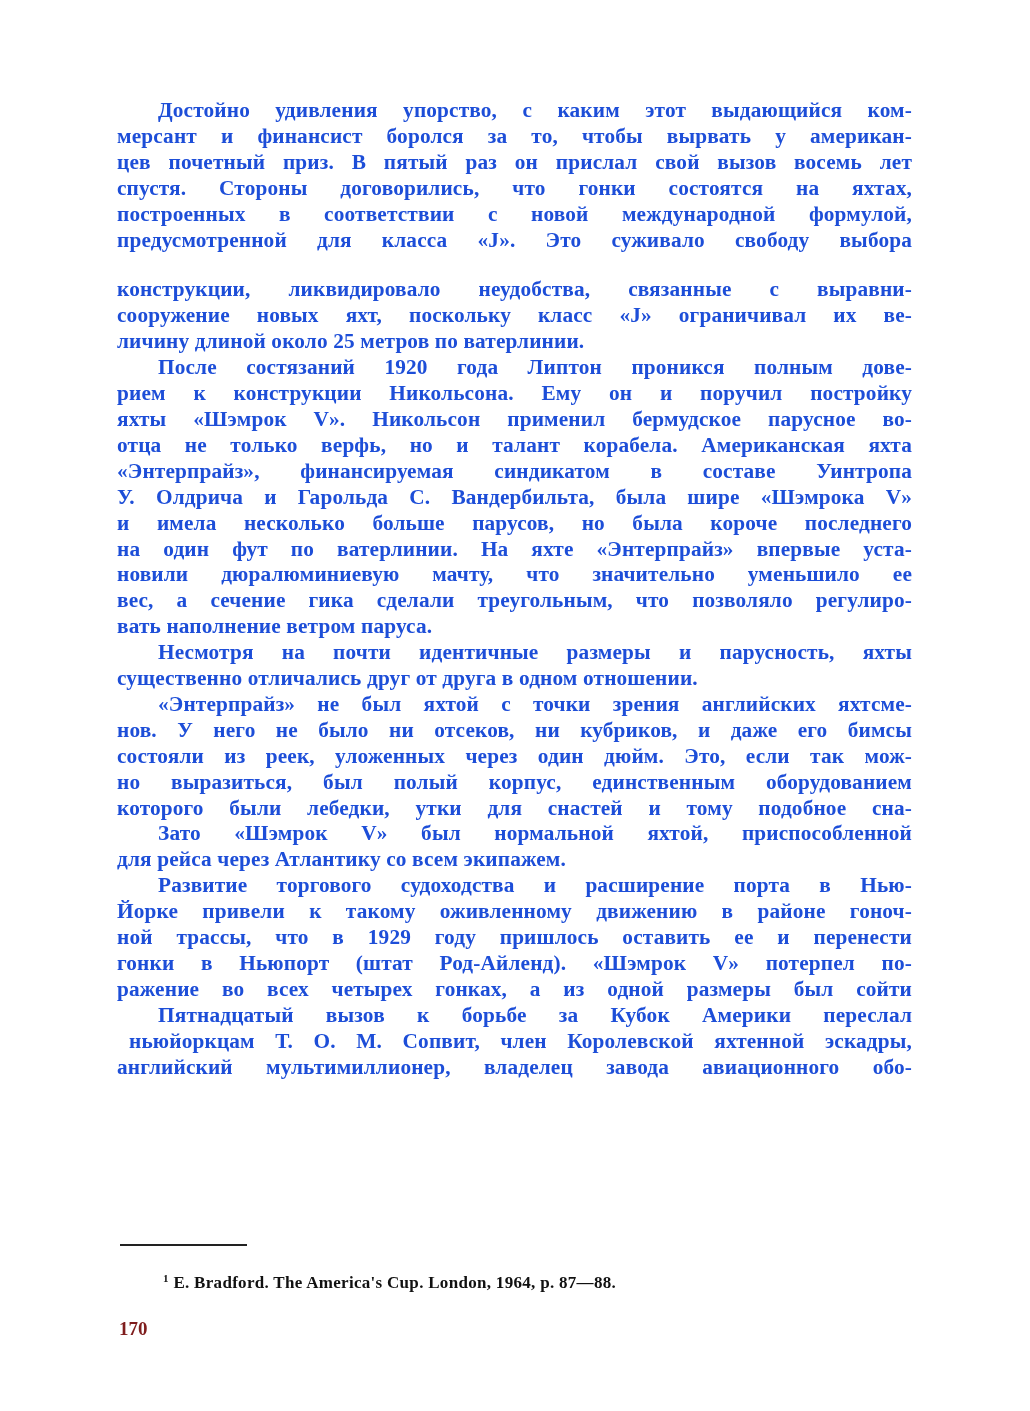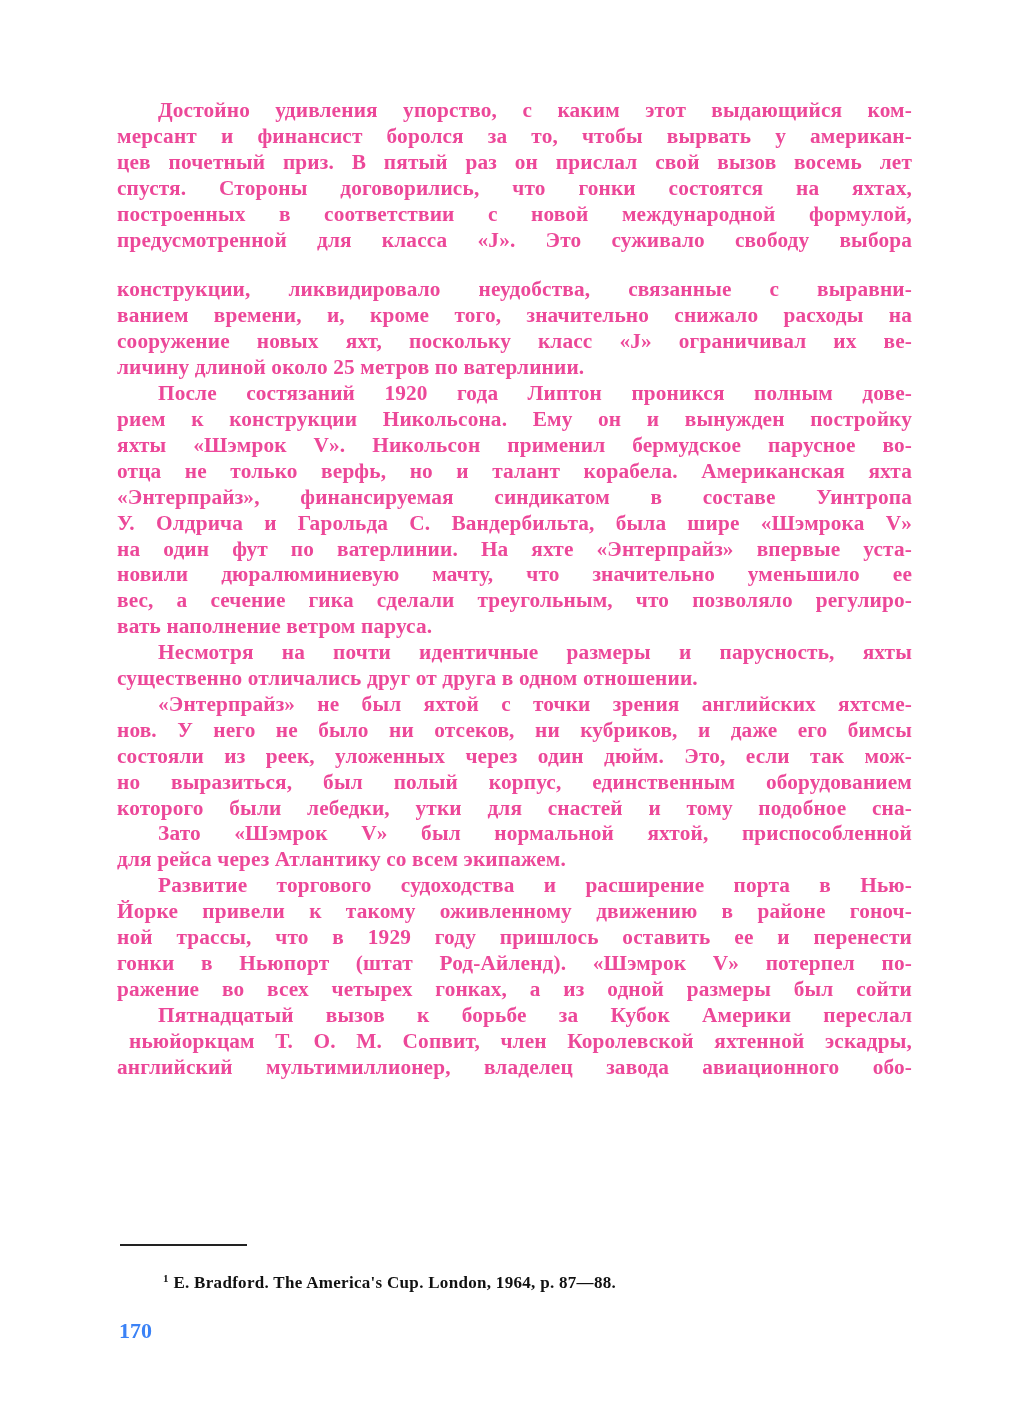--- a/index.html
+++ b/index.html
@@ -1,20 +1,20 @@
 <!DOCTYPE html>
 <html><head>
 <meta charset="utf-8">
 <style>
   html, body { margin: 0; padding: 0; background: #ffffff; }
   body { width: 1030px; height: 1411px; position: relative; overflow: hidden; }
   .page {
     position: absolute; left: 117px; top: 98px; width: 795px;
     font-family: "Liberation Serif", "DejaVu Serif", serif;
-    color: #ec4899;
+    color: #1d4ed8;
     font-size: 21.3px;
     line-height: 25.9px;
     font-weight: bold;
     letter-spacing: 0.15px;
   }
   .para { margin: 0; text-align: justify; text-align-last: justify; }
   .line { display: block; text-align: justify; text-align-last: justify; white-space: nowrap; }
   .line.indent { padding-left: 41px; }
   .line.end { text-align-last: left; }
   .line.end span { }
@@ -24,48 +24,48 @@
   }
   .footnote {
     position: absolute; left: 163px; top: 1273px;
     font-family: "Liberation Serif", "DejaVu Serif", serif;
     font-size: 17px; color: #111; font-weight: bold; letter-spacing: 0.3px;
   }
   .footnote sup { font-size: 11px; vertical-align: 6px; }
   .page-num {
     position: absolute; left: 119px; top: 1318px;
     font-family: "Liberation Serif", "DejaVu Serif", serif;
-    font-size: 22px; color: #3b82f6; font-weight: bold;
+    font-size: 19px; color: #7f1d1d; font-weight: bold;
   }
 </style>
 </head>
 <body>
 
 <div class="page">
 
   <div class="para">
     <span class="line indent" style="display: block;"><span style="white-space: nowrap;">Достойно удивления упорство, с каким этот выдающийся ком-</span></span>
     <span class="line" style="display: block;"><span style="white-space: nowrap;">мерсант и финансист боролся за то, чтобы вырвать у американ-</span></span>
     <span class="line" style="display: block;"><span style="white-space: nowrap;">цев почетный приз. В пятый раз он прислал свой вызов восемь лет</span></span>
     <span class="line" style="display: block;"><span style="white-space: nowrap;">спустя. Стороны договорились, что гонки состоятся на яхтах,</span></span>
     <span class="line" style="display: block;"><span style="white-space: nowrap;">построенных в соответствии с новой международной формулой,</span></span>
     <span class="line" style="display: block;"><span style="white-space: nowrap;">предусмотренной для класса «J». Это суживало свободу выбора</span></span>
     <span class="line" style="display: block; margin-top: 24px;"><span style="white-space: nowrap;">конструкции, ликвидировало неудобства, связанные с выравни-</span></span>
-    <span class="line" style="display: block;"><span style="white-space: nowrap;">ванием времени, и, кроме того, значительно снижало расходы на</span></span>
     <span class="line" style="display: block;"><span style="white-space: nowrap;">сооружение новых яхт, поскольку класс «J» ограничивал их ве-</span></span>
     <span class="line end">личину длиной около 25 метров по ватерлинии.</span>
   </div>
 
   <div class="para">
     <span class="line indent" style="display: block;"><span style="white-space: nowrap;">После состязаний 1920 года Липтон проникся полным дове-</span></span>
-    <span class="line" style="display: block;"><span style="white-space: nowrap;">рием к конструкции Никольсона. Ему он и вынужден постройку</span></span>
+    <span class="line" style="display: block;"><span style="white-space: nowrap;">рием к конструкции Никольсона. Ему он и поручил постройку</span></span>
     <span class="line" style="display: block;"><span style="white-space: nowrap;">яхты «Шэмрок V». Никольсон применил бермудское парусное во-</span></span>
     <span class="line" style="display: block;"><span style="white-space: nowrap;">отца не только верфь, но и талант корабела. Американская яхта</span></span>
     <span class="line" style="display: block;"><span style="white-space: nowrap;">«Энтерпрайз», финансируемая синдикатом в составе Уинтропа</span></span>
     <span class="line" style="display: block;"><span style="white-space: nowrap;">У. Олдрича и Гарольда С. Вандербильта, была шире «Шэмрока V»</span></span>
+    <span class="line" style="display: block;"><span style="white-space: nowrap;">и имела несколько больше парусов, но была короче последнего</span></span>
     <span class="line" style="display: block;"><span style="white-space: nowrap;">на один фут по ватерлинии. На яхте «Энтерпрайз» впервые уста-</span></span>
     <span class="line" style="display: block;"><span style="white-space: nowrap;">новили дюралюминиевую мачту, что значительно уменьшило ее</span></span>
     <span class="line" style="display: block;"><span style="white-space: nowrap;">вес, а сечение гика сделали треугольным, что позволяло регулиро-</span></span>
     <span class="line end">вать наполнение ветром паруса.</span>
   </div>
 
   <div class="para">
     <span class="line indent" style="display: block;"><span style="white-space: nowrap;">Несмотря на почти идентичные размеры и парусность, яхты</span></span>
     <span class="line end">существенно отличались друг от друга в одном отношении.</span>
   </div>

